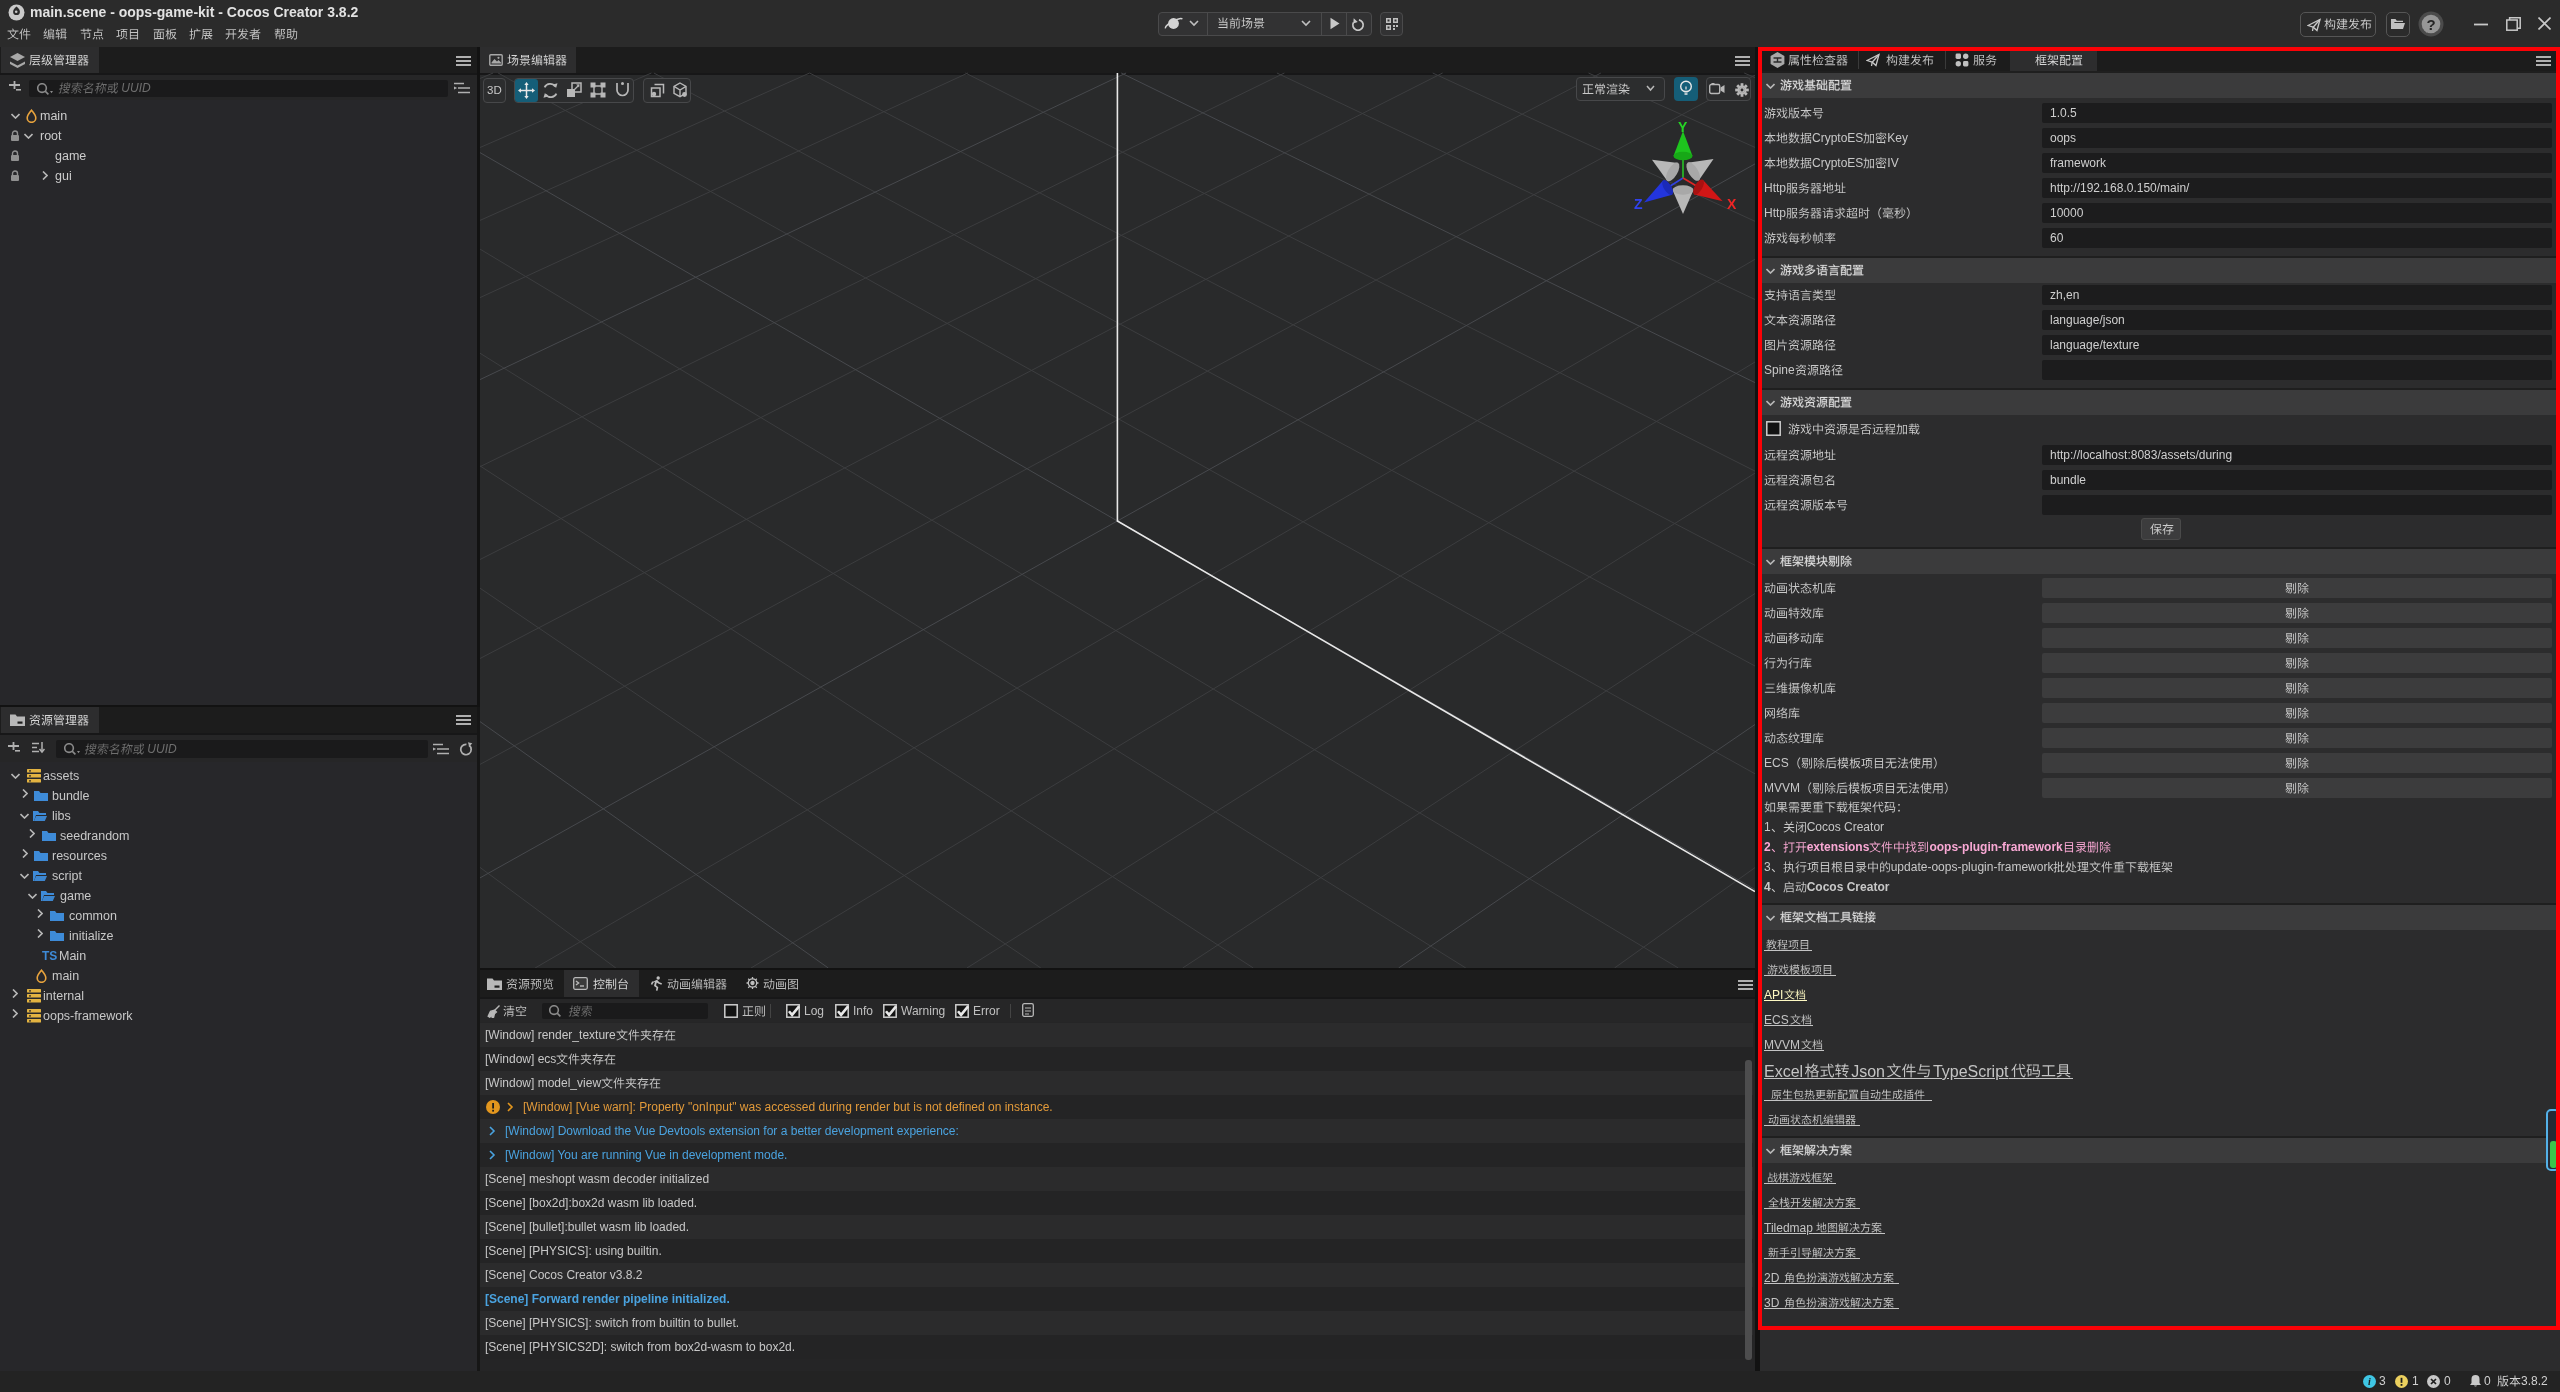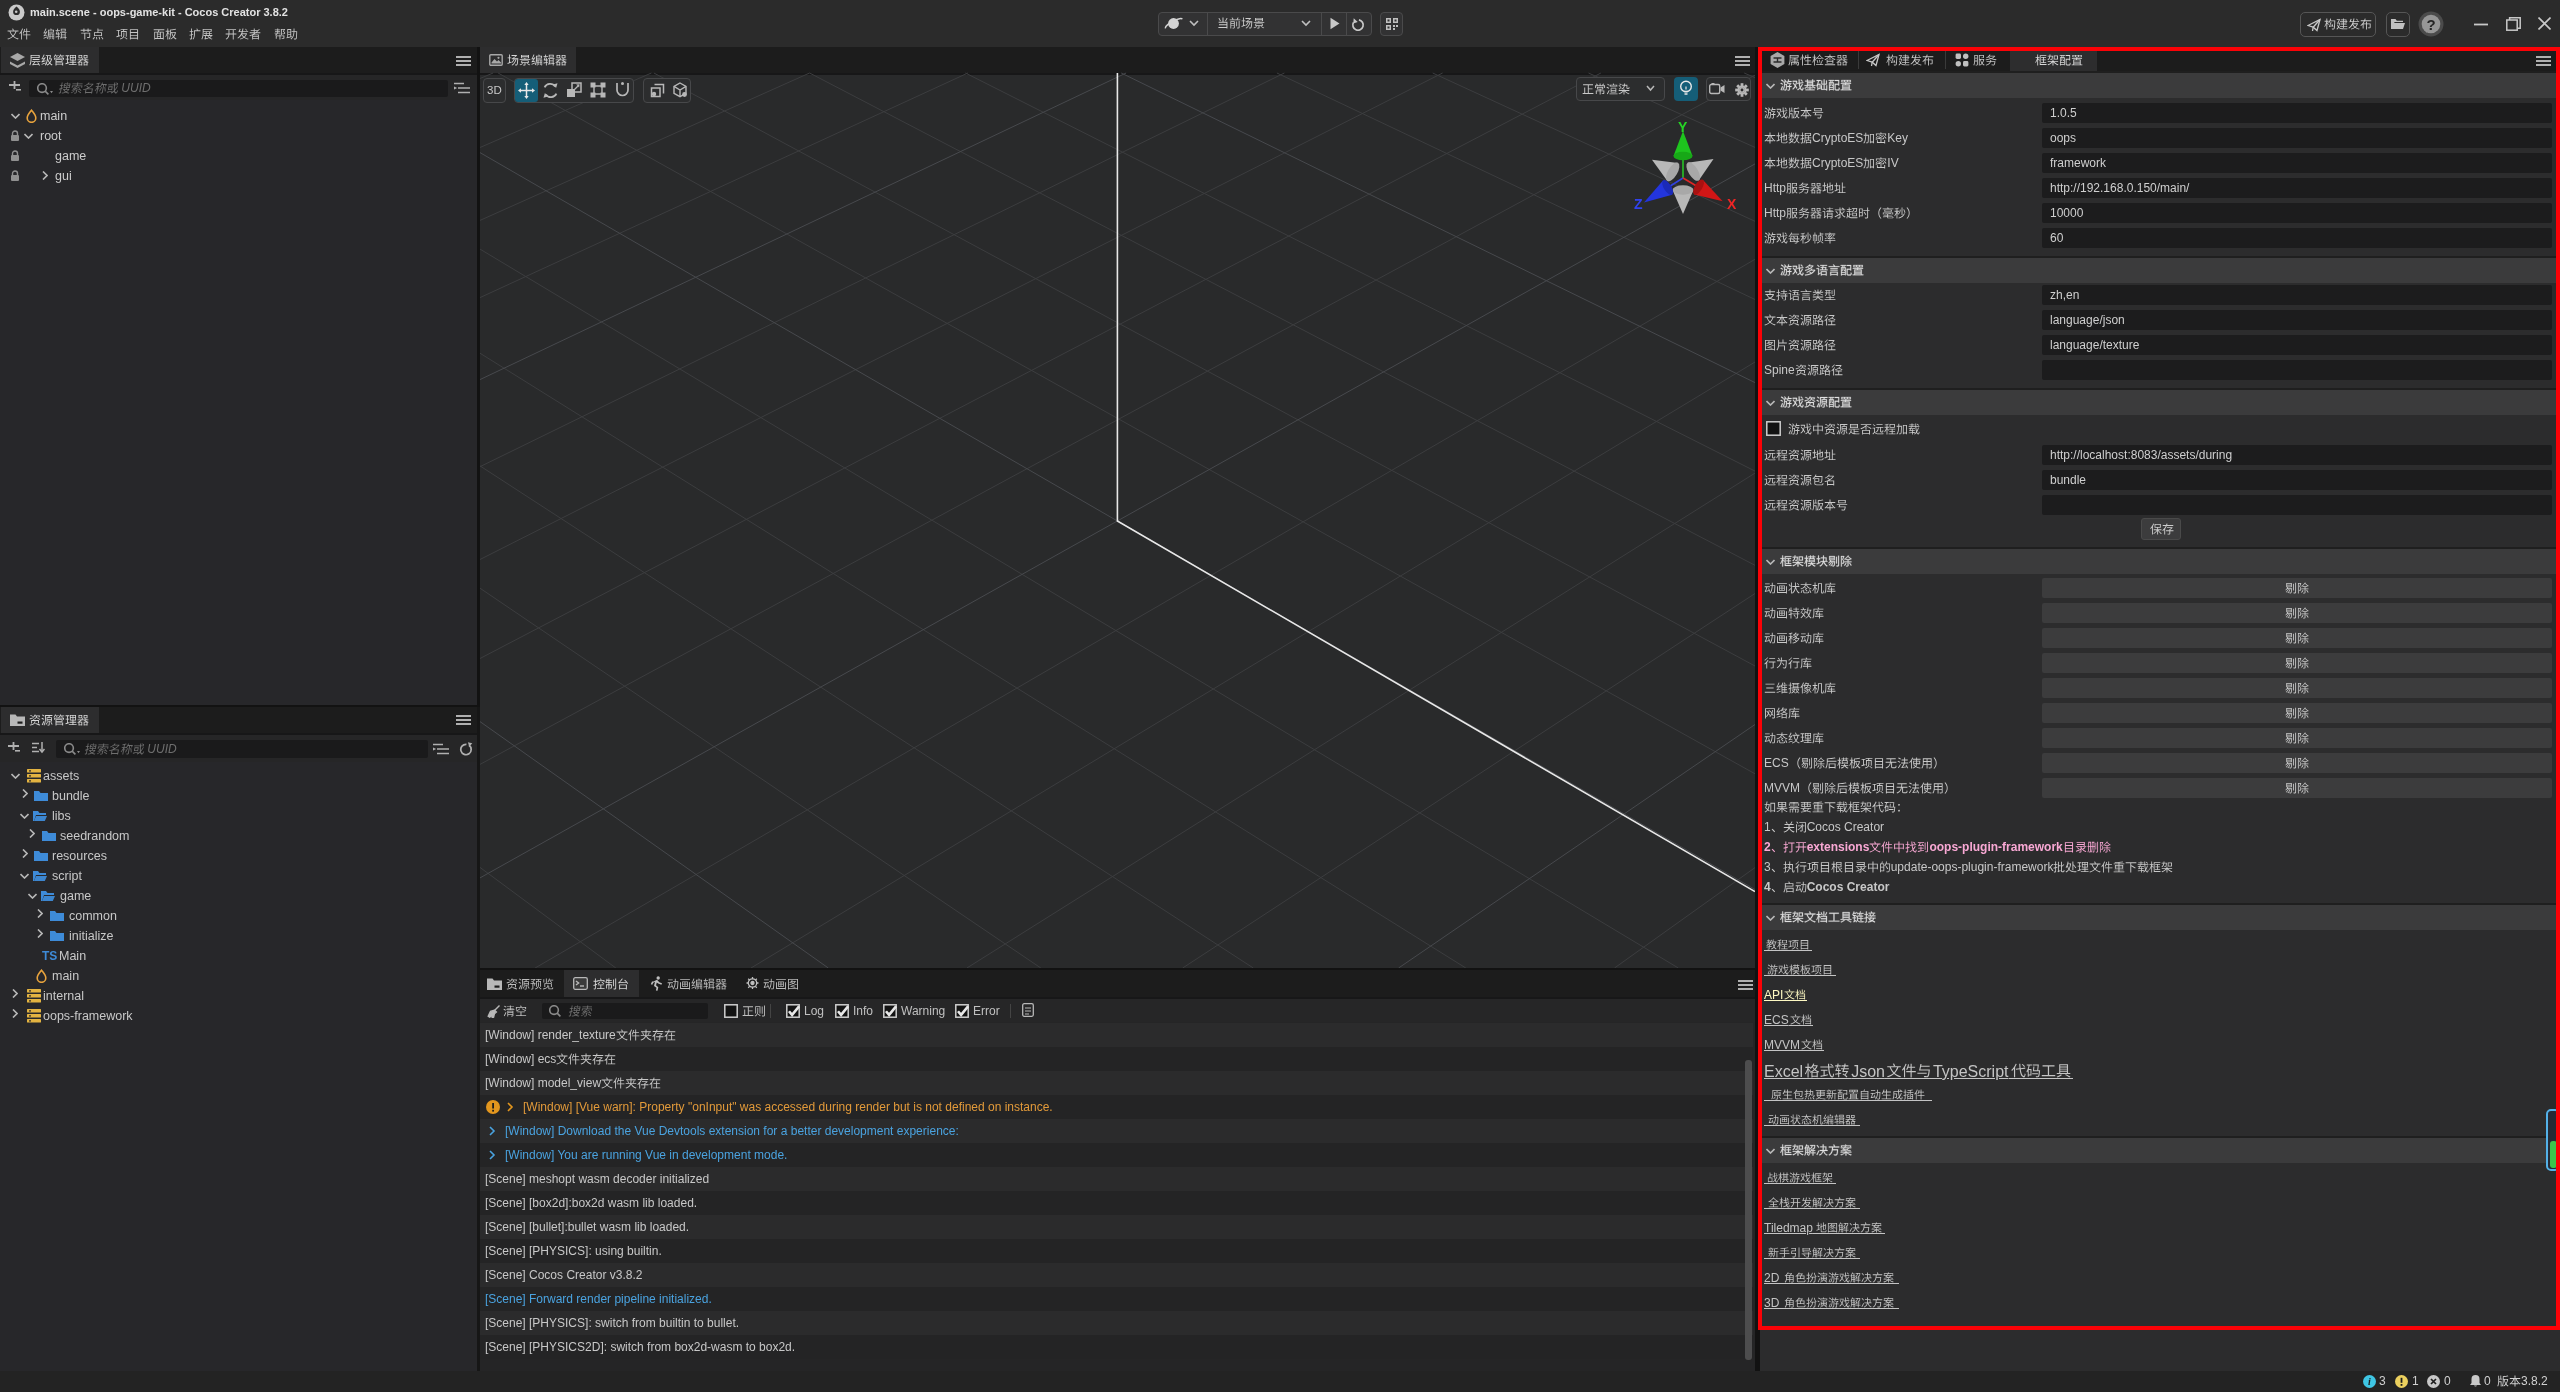--- a/index.html
+++ b/index.html
@@ -197,21 +197,21 @@
       <path id="g626E" d="M189-840L189-638L53-638L53-568L189-568L189-339L41-305L62-232L189-265L189-15C189-1 184 3 170 4C157 4 113 5 67 3C76 22 86 53 89 72C158 72 200 71 226 59C252 47 262 27 262-15L262-284L383-316L375-385L262-357L262-568L378-568L378-638L262-638L262-840ZM786-823L716-810C749-648 793-538 875-443L449-443C532-533 587-656 616-801L542-813C513-660 451-536 349-459C363-444 387-409 395-392C411-405 426-419 441-435L441-372L554-372C533-182 472-52 334 23C351 36 377 66 387 80C533-12 603-155 630-372L803-372C791-127 776-32 755-9C746 2 737 4 720 4C702 4 660 3 613-1C625 18 632 47 634 68C680 71 727 72 753 69C782 67 801 59 819 36C850 0 864-106 878-408L879-438C891-425 903-412 916-399C927-422 950-447 971-462C871-552 820-654 786-823Z"></path>
       <path id="g6F14" d="M672-62C745-23 840 37 887 74L944 27C894-11 799-67 727-103ZM487-95C432-50 341-8 260 19C277 32 304 60 316 75C396 41 495-14 558-67ZM95-772C147-745 216-704 250-678L295-738C259-764 190-802 139-826ZM36-501C87-476 155-438 190-413L232-475C197-498 128-534 78-556ZM65 10L132 56C179-36 234-159 276-264L217-309C172-197 110-68 65 10ZM536-829C550-804 565-772 575-745L309-745L309-582L378-582L378-681L857-681L857-582L929-582L929-745L659-745C648-775 629-815 610-845ZM410-255L576-255L576-170L410-170ZM648-255L820-255L820-170L648-170ZM410-396L576-396L576-311L410-311ZM648-396L820-396L820-311L648-311ZM380-591L380-529L576-529L576-454L343-454L343-111L890-111L890-454L648-454L648-529L850-529L850-591Z"></path>
     </defs>
   </svg>
 <div class="ab" style="left:0px;top:0px;width:2560px;height:47px;background:#2b2b2b;"></div>
 <svg class="ab" style="left:8px;top:4px;" width="17" height="17" viewBox="0 0 17 17">
     <circle cx="8.5" cy="8.5" r="8" fill="#c9c9c9"></circle>
     <path fill="#2b2b2b" d="M8.5 2.4c1.9 1.7 3.4 3.2 3.4 5.3a3.4 3.4 0 01-6.8 0c0-2.1 1.5-3.6 3.4-5.3z"></path>
     <circle cx="8.2" cy="7.8" r="1.3" fill="#c9c9c9"></circle>
   </svg>
-<div class="ab" style="left:30px;top:5px;font-size:11px;color:#e2e2e2;font-weight:bold;line-height:15px;white-space:nowrap;">main.scene - oops-game-kit - Cocos Creator 3.8.2</div>
+<div class="ab" style="left:30px;top:5px;font-size:14px;color:#e2e2e2;font-weight:bold;line-height:15px;white-space:nowrap;">main.scene - oops-game-kit - Cocos Creator 3.8.2</div>
 <div class="ab" style="left:7px;top:27px;font-size:12px;color:#c4c4c4;font-weight:normal;line-height:15px;white-space:nowrap;"><svg class="k" style="width:2em;" viewBox="0 -880 2000 1000">
       <use href="#g6587" x="0"></use>
       <use href="#g4EF6" x="1000"></use>
     </svg></div>
 <div class="ab" style="left:43.4px;top:27px;font-size:12px;color:#c4c4c4;font-weight:normal;line-height:15px;white-space:nowrap;"><svg class="k" style="width:2em;" viewBox="0 -880 2000 1000">
       <use href="#g7F16" x="0"></use>
       <use href="#g8F91" x="1000"></use>
     </svg></div>
 <div class="ab" style="left:79.8px;top:27px;font-size:12px;color:#c4c4c4;font-weight:normal;line-height:15px;white-space:nowrap;"><svg class="k" style="width:2em;" viewBox="0 -880 2000 1000">
       <use href="#g8282" x="0"></use>
@@ -902,21 +902,21 @@
 <div class="ab" style="left:485px;top:1172px;font-size:12px;color:#c8c8c8;font-weight:normal;line-height:15px;white-space:nowrap;">[Scene] meshopt wasm decoder initialized</div>
 <div class="ab" style="left:480px;top:1191px;width:1273px;height:24px;background:#242425;"></div>
 <div class="ab" style="left:485px;top:1196px;font-size:12px;color:#c8c8c8;font-weight:normal;line-height:15px;white-space:nowrap;">[Scene] [box2d]:box2d wasm lib loaded.</div>
 <div class="ab" style="left:480px;top:1215px;width:1273px;height:24px;background:#2b2b2c;"></div>
 <div class="ab" style="left:485px;top:1220px;font-size:12px;color:#c8c8c8;font-weight:normal;line-height:15px;white-space:nowrap;">[Scene] [bullet]:bullet wasm lib loaded.</div>
 <div class="ab" style="left:480px;top:1239px;width:1273px;height:24px;background:#242425;"></div>
 <div class="ab" style="left:485px;top:1244px;font-size:12px;color:#c8c8c8;font-weight:normal;line-height:15px;white-space:nowrap;">[Scene] [PHYSICS]: using builtin.</div>
 <div class="ab" style="left:480px;top:1263px;width:1273px;height:24px;background:#2b2b2c;"></div>
 <div class="ab" style="left:485px;top:1268px;font-size:12px;color:#c8c8c8;font-weight:normal;line-height:15px;white-space:nowrap;">[Scene] Cocos Creator v3.8.2</div>
 <div class="ab" style="left:480px;top:1287px;width:1273px;height:24px;background:#242425;"></div>
-<div class="ab" style="left:485px;top:1292px;font-size:12px;color:#4aa3e0;font-weight:normal;line-height:15px;white-space:nowrap;">[Scene] Forward render pipeline initialized.</div>
+<div class="ab" style="left:485px;top:1292px;font-size:12px;color:#4aa3e0;font-weight:bold;line-height:15px;white-space:nowrap;">[Scene] Forward render pipeline initialized.</div>
 <div class="ab" style="left:480px;top:1311px;width:1273px;height:24px;background:#2b2b2c;"></div>
 <div class="ab" style="left:485px;top:1316px;font-size:12px;color:#c8c8c8;font-weight:normal;line-height:15px;white-space:nowrap;">[Scene] [PHYSICS]: switch from builtin to bullet.</div>
 <div class="ab" style="left:480px;top:1335px;width:1273px;height:24px;background:#242425;"></div>
 <div class="ab" style="left:485px;top:1340px;font-size:12px;color:#c8c8c8;font-weight:normal;line-height:15px;white-space:nowrap;">[Scene] [PHYSICS2D]: switch from box2d-wasm to box2d.</div>
 <div class="ab" style="left:1745px;top:1060px;width:7px;height:300px;background:#4d4d4e;border-radius:3px"></div>
 <div class="ab" style="left:1755px;top:47px;width:5px;height:1324px;background:#121212;"></div>
 <div class="ab" style="left:1760px;top:47px;width:800px;height:1345px;background:#2c2c2d;"></div>
 <div class="ab" style="left:1760px;top:47px;width:800px;height:26px;background:#1c1c1c;"></div>
 <div class="ab" style="left:2010px;top:47px;width:87px;height:26px;background:#2d2d2e;"></div>
 <svg class="ab" style="left:1770px;top:52px;" width="15" height="16" viewBox="0 0 15 16">

